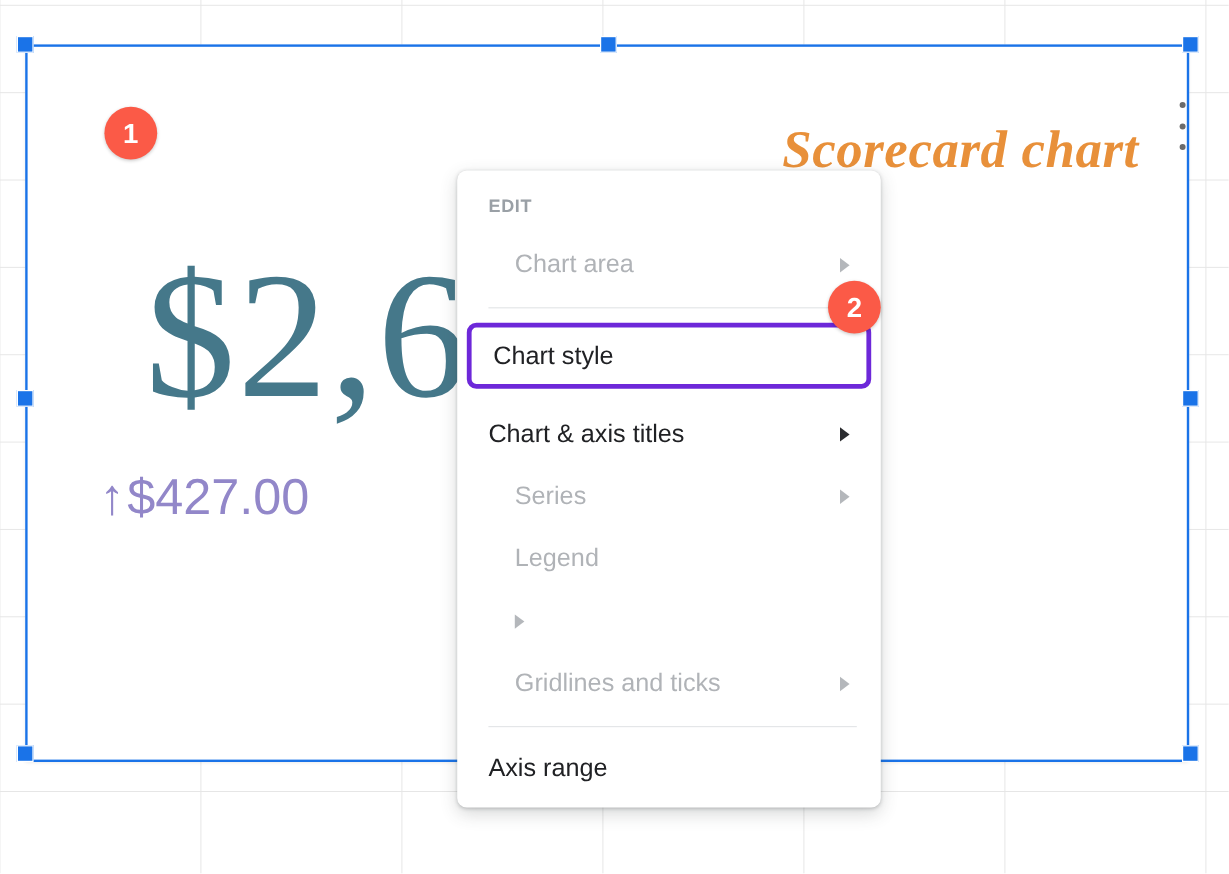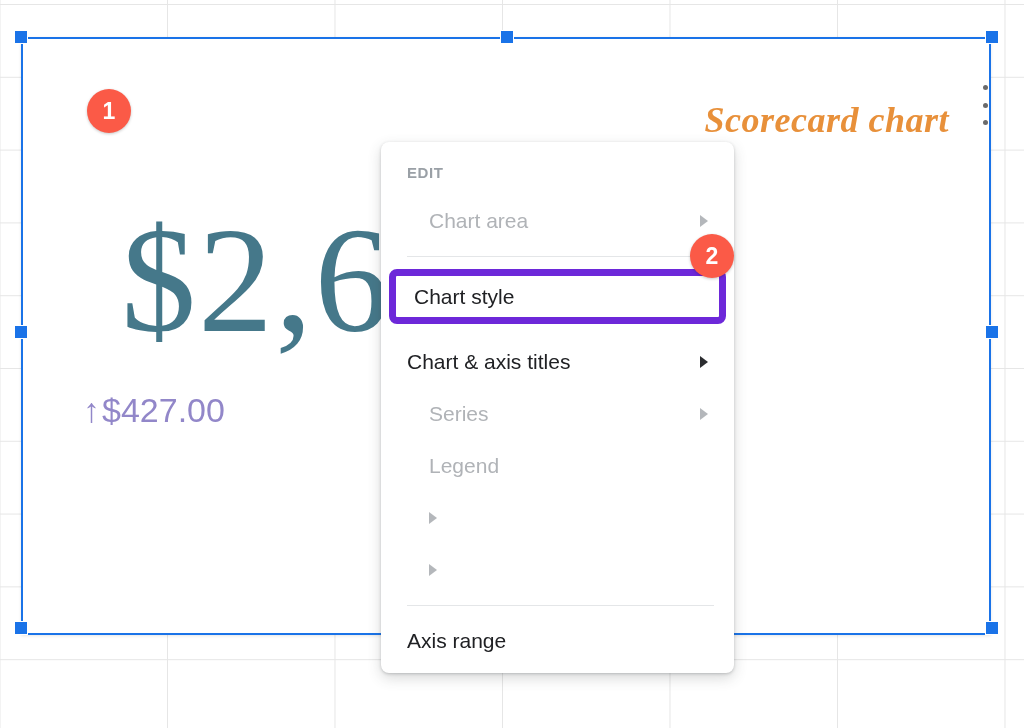--- a/index.html
+++ b/index.html
@@ -73,21 +73,21 @@
   .sh-br { left: 985px; top: 621px; }
 
   
   #chart-title {
     position: absolute;
     right: 42px;
     top: 62px;
     font-family: "Liberation Serif", "DejaVu Serif", serif;
     font-style: italic;
     font-weight: bold;
-    font-size: 36px;
+    font-size: 44px;
     color: #e8903a;
     letter-spacing: 0.5px;
     white-space: nowrap;
   }
 
   
   #chart-overflow-menu {
     position: absolute;
     left: 957px;
     top: 48px;
@@ -118,21 +118,21 @@
     color: #45788a;
     white-space: nowrap;
     letter-spacing: 2px;
   }
 
   #scorecard-comparison {
     position: absolute;
     left: 62px;
     top: 356px;
     font-family: "Liberation Sans", sans-serif;
-    font-size: 34px;
+    font-size: 42px;
     line-height: 1;
     color: #9287c9;
     white-space: nowrap;
   }
   #scorecard-comparison .arrow { margin-right: 2px; }
 
   
   #context-menu {
     position: absolute;
     left: 381px;
@@ -186,21 +186,21 @@
   }
 
   #context-menu .menu-separator {
     height: 1px;
     background: #e4e6e8;
     margin: 9px 20px 9px 26px;
   }
 
   
   #context-menu .menu-item.highlighted {
-    border: 7px solid #6d28d9;
+    border: 4px solid #6d28d9;
     border-radius: 8px;
     margin: 12px 8px;
     height: 55px;
     padding-left: 18px;
     background: #ffffff;
     box-sizing: border-box;
   }
 
   
   .badge {
@@ -281,20 +281,21 @@
 
     <div class="menu-item disabled">
       <span class="label">Legend</span>
     </div>
 
     <div class="menu-item disabled">
       <span class="submenu-arrow"></span>
     </div>
 
     <div class="menu-item disabled">
+      <span class="label">Gridlines and ticks</span>
       <span class="submenu-arrow"></span>
     </div>
 
     <div class="menu-separator"></div>
 
     <div class="menu-item">
       <span class="label">Axis range</span>
     </div>
   </div>
 

